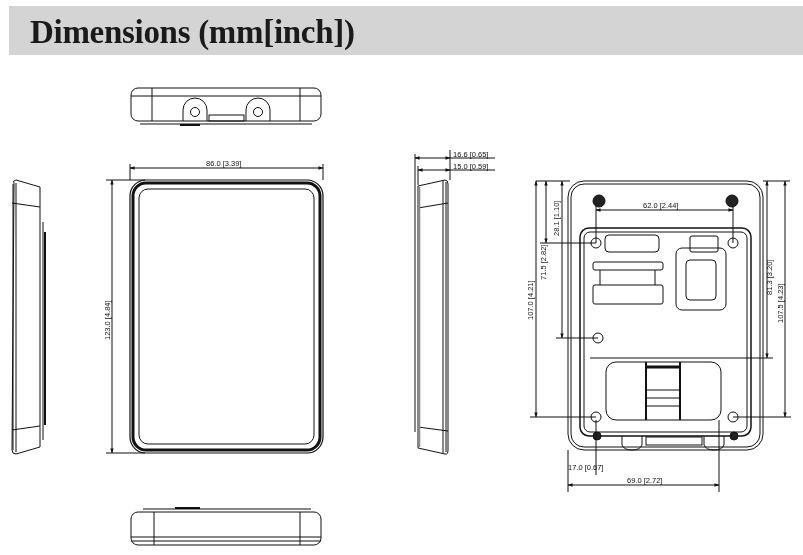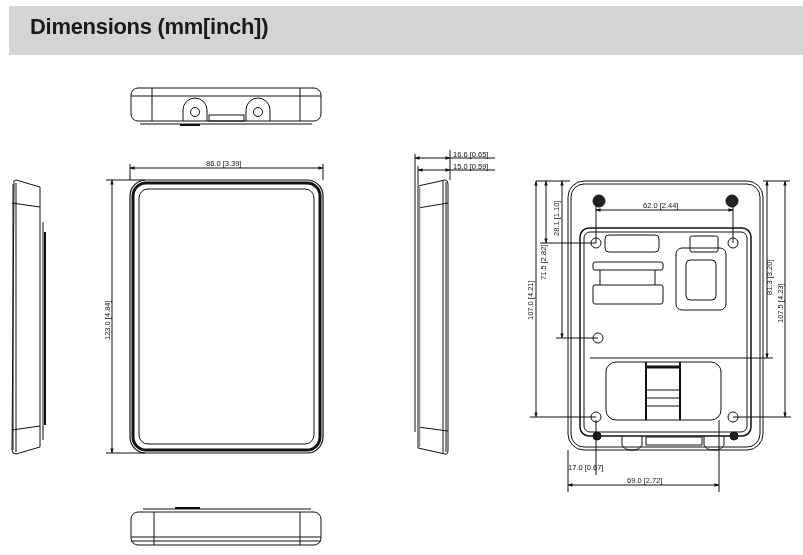--- a/index.html
+++ b/index.html
@@ -1,18 +1,18 @@
 <!DOCTYPE html>
 <html><head>
 <meta charset="utf-8">
 <style>
   html, body { margin: 0; padding: 0; background: #ffffff; }
   body { width: 803px; height: 555px; position: relative; overflow: hidden; font-family: "Liberation Sans", sans-serif; }
   .header { position: absolute; left: 9px; top: 6px; width: 794px; height: 49px; background: #d4d4d4; }
-  .header .title { position: absolute; left: 21px; top: 8px; font-family: Liberation Sans, sans-serif; font-size: 22px; font-weight: bold; color: #1a1a1a; letter-spacing: -0.3px; }
+  .header .title { position: absolute; left: 21px; top: 8px; font-family: Liberation Serif, serif; font-size: 33px; font-weight: bold; color: #1a1a1a; letter-spacing: -0.3px; }
   svg { position: absolute; left: 0; top: 0; }
   .dim { font-family: "Liberation Sans", sans-serif; font-size: 7.5px; fill: #111; }
 </style>
 </head>
 <body>
 
 <div class="header">
   <span class="title">Dimensions (mm[inch])</span>
 </div>
 

